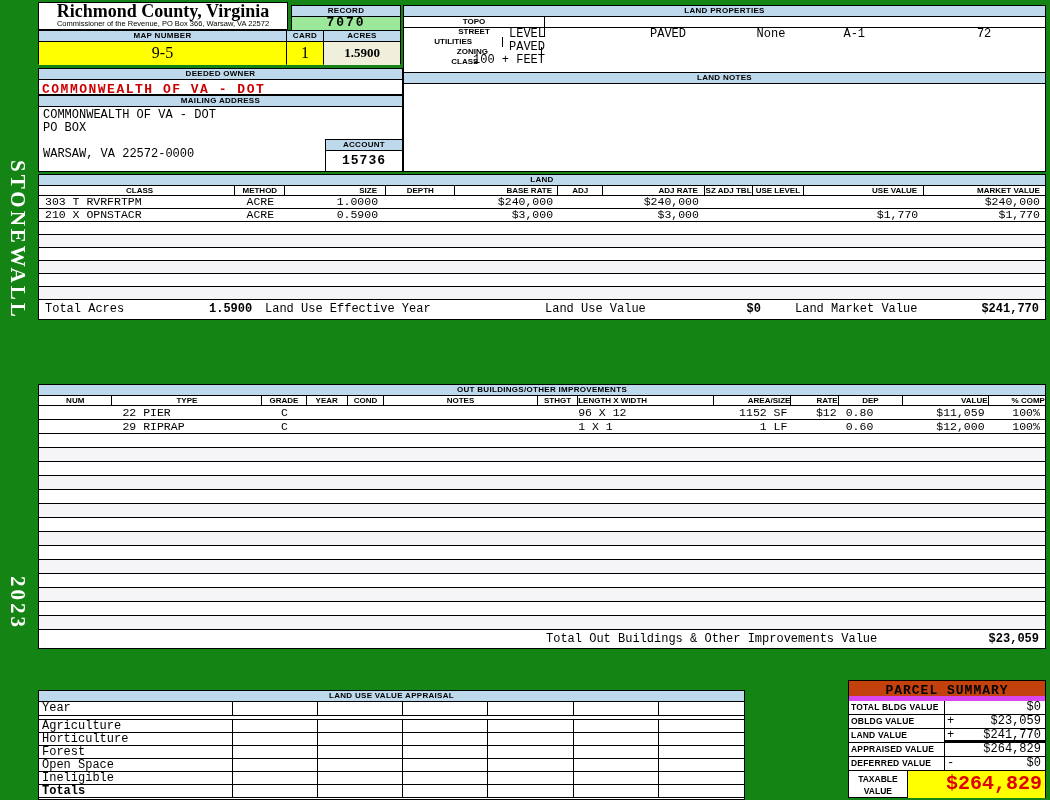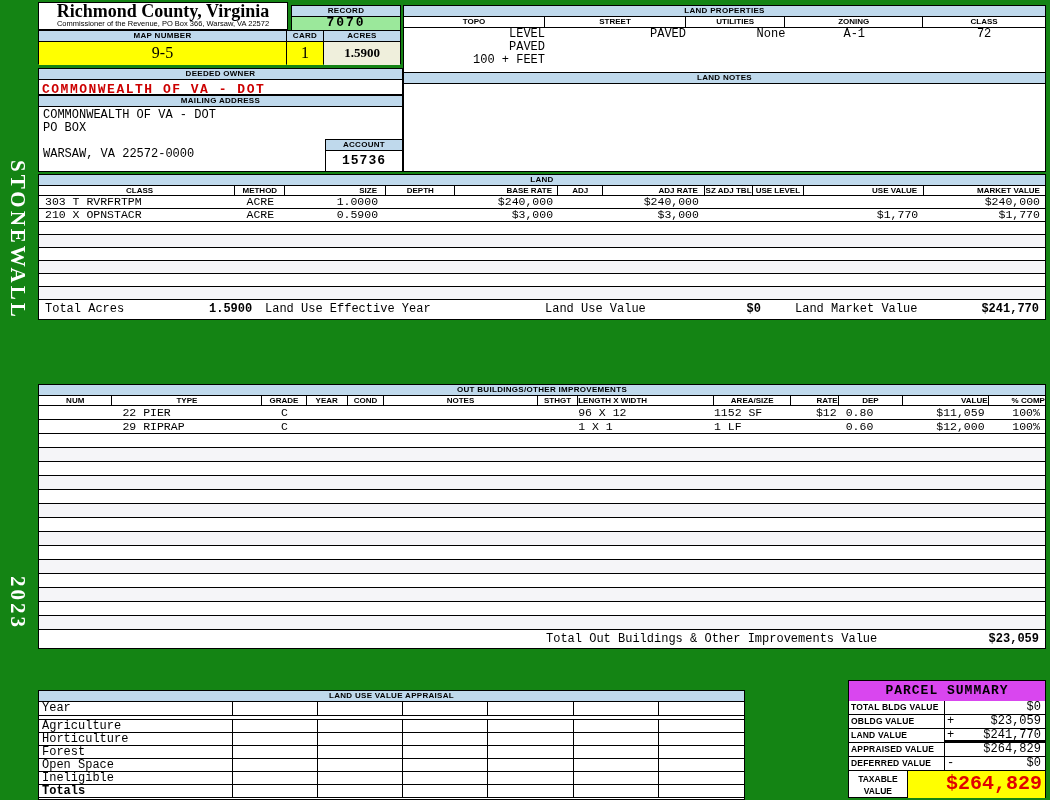--- a/index.html
+++ b/index.html
@@ -21,21 +21,21 @@
   #title-box{left:38px;top:2px;width:250px;height:28px;text-align:center;}
   #county-title{font-family:"Liberation Serif",serif;font-weight:bold;font-size:18px;line-height:17px;}
   #commissioner{font-size:7.5px;line-height:8px;}
 
   
   #record-box{left:291px;top:5px;width:110px;height:25px;}
   #record-val{background:#9BE89B;font-size:13px;font-weight:bold;text-align:center;height:13px;line-height:12px;letter-spacing:2px;}
 
   
   #land-props{left:403px;top:5px;width:643px;height:80px;}
-  .lp-hrow{display:flex;height:11px;border-bottom:1px solid #000;}
+  .lp-hrow{display:flex;height:11px;border-bottom:1px solid #000;flex-direction:column;}
   .lp-h{font-size:8px;font-weight:bold;text-align:center;line-height:10px;border-right:1px solid #000;}
   .lp-h:last-child{border-right:none;}
   .lp-body{display:flex;height:39px;}
   .lp-c{font-size:12px;line-height:13px;padding-left:4px;text-align:right;}
   .lp-c1{width:22%}.lp-c2{width:22%}.lp-c3{width:15.5%}.lp-c4{width:21.5%;text-align:center;padding-left:0}.lp-c5{width:19%;text-align:center;padding-left:0}
 
   
   #map-row{left:38px;top:30px;width:363px;height:34px;border:none;background:transparent;display:flex;}
   .map-cell{border:1px solid #000;border-left:none;}
   .map-cell:first-child{border-left:1px solid #000;}
@@ -72,39 +72,39 @@
   #land-total{position:relative;height:20px;font-size:12px;line-height:19px;}
   #land-total .abs{position:absolute;}
   #land-total b{font-weight:bold;}
 
   
   #ob-table{left:38px;top:384px;width:1008px;height:265px;}
   .ob-row{height:14px;line-height:13px;}
   .ob-erow{height:14px;}
   .ob-c1{width:7.3%}.ob-c2{width:14.9%;padding-left:10px}.ob-c3{width:4.4%;text-align:center}
   .ob-c4{width:4.1%}.ob-c5{width:3.6%}.ob-c6{width:15.3%}.ob-c7{width:4%}
-  .ob-c8{width:13.5%;text-align:left;padding-right:14px}.ob-c9{width:7.7%;padding-right:4px}
+  .ob-c8{width:13.5%;text-align:left;padding-right:14px}.ob-c9{width:7.7%;text-align:right;padding-right:4px}
   .ob-c10{width:4.7%;text-align:right;padding-right:2px}.ob-c11{width:6.4%;padding-left:7px}
   .ob-c12{width:8.5%;text-align:right;padding-right:4px}.ob-c13{width:5.6%;text-align:right;padding-right:5px}
   #ob-total{position:relative;height:20px;font-size:12px;line-height:19px;}
   #ob-total .abs{position:absolute;font-weight:bold;}
 
   
   #appraisal{left:38px;top:690px;width:707px;height:110px;}
   .ap-row{display:flex;border-bottom:1px solid #000;font-size:12px;line-height:12px;}
   .ap-label{width:27.5%;border-right:1px solid #000;padding-left:3px;}
   .ap-cell{width:12.083%;border-right:1px solid #000;}
   .ap-cell:last-child{border-right:none;}
   .ap-spacer{height:4px;border-bottom:1px solid #000;background:#fff;}
   .ap-h13{height:13px}.ap-h14{height:14px}
   .ap-bold{font-weight:bold;}
 
   
   #parcel{left:848px;top:680px;width:198px;height:118px;border:1px solid #000;background:#fff;position:absolute;}
-  #parcel-title{background:#d946ef;border-bottom:5px solid #d946ef;font-family:"Liberation Mono","DejaVu Sans Mono",monospace;
+  #parcel-title{background:#c2410c;border-bottom:5px solid #d946ef;font-family:"Liberation Mono","DejaVu Sans Mono",monospace;
                 font-weight:bold;font-size:13px;text-align:center;height:20px;line-height:19px;letter-spacing:1px;}
   .ps-row{display:flex;height:14px;border-bottom:1px solid #000;}
   .ps-label{width:49%;border-right:1px solid #000;font-size:8.5px;font-weight:bold;line-height:13px;padding-left:2px;letter-spacing:.2px;}
   .ps-valwrap{width:51%;display:flex;font-size:12px;line-height:13px;}
   .ps-op{width:14%;padding-left:2px;}
   .ps-val{width:86%;text-align:right;padding-right:4px;}
   .ps-sum .ps-valwrap{border-bottom:2px solid #000;}
   #ps-taxable{display:flex;height:27px;}
   #ps-tax-label{width:30%;border-right:1px solid #000;font-size:8.5px;font-weight:bold;text-align:center;line-height:12px;padding-top:2px;}
   #ps-tax-val{width:70%;background:#FFFF00;color:#E00000;font-weight:bold;font-size:20px;text-align:right;

